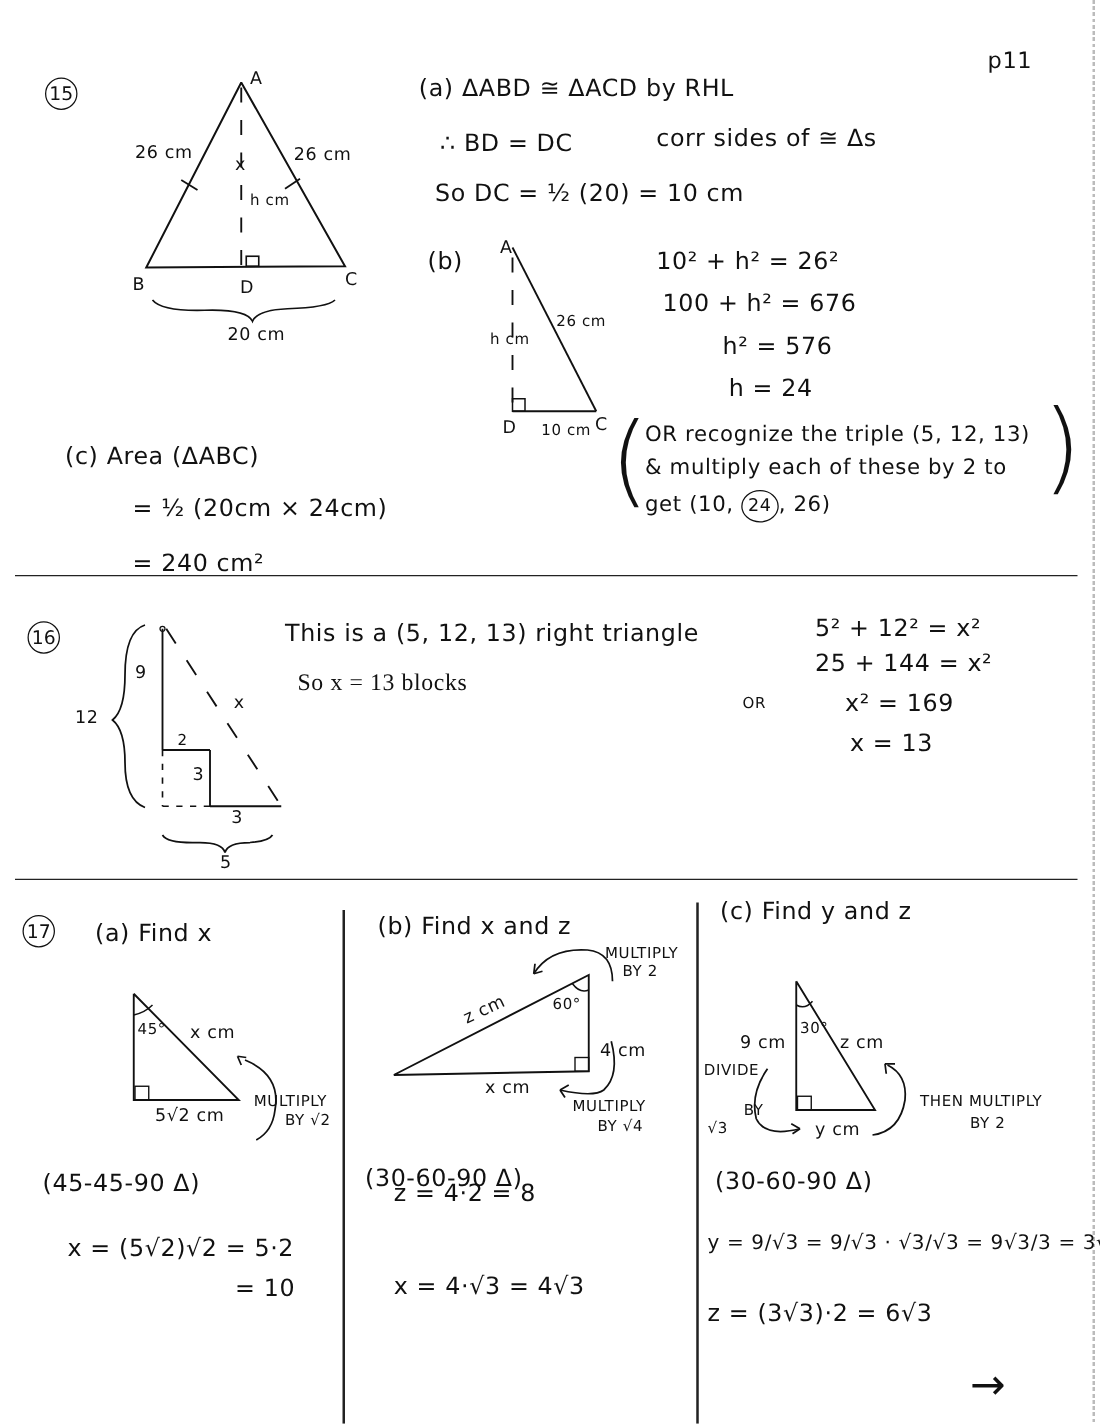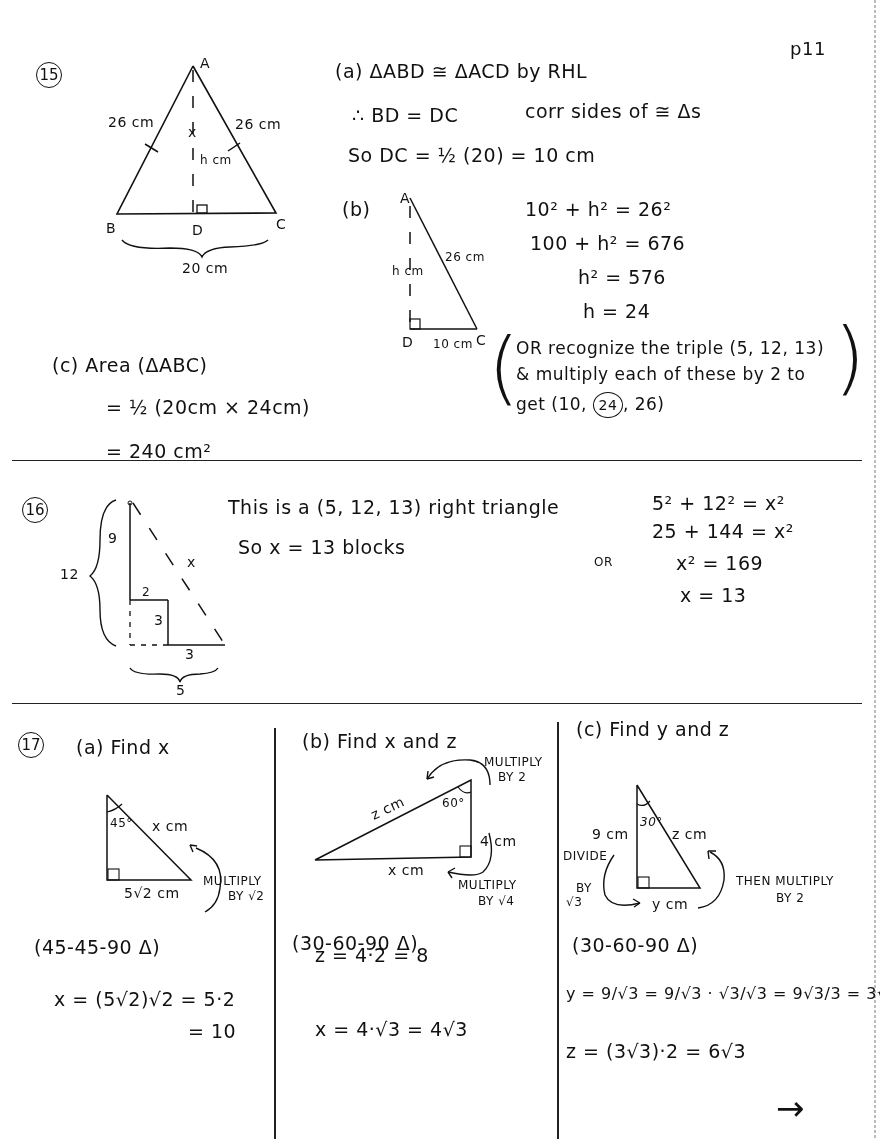--- a/index.html
+++ b/index.html
@@ -103,21 +103,21 @@
 </svg>
 <div class="abs hw sm" style="left:60px;top:566px;">12</div>
 <div class="abs hw sm" style="left:108px;top:530px;">9</div>
 <div class="abs hw xs" style="left:142px;top:585px;">2</div>
 <div class="abs hw sm" style="left:154px;top:612px;">3</div>
 <div class="abs hw sm" style="left:185px;top:646px;">3</div>
 <div class="abs hw sm" style="left:176px;top:682px;">5</div>
 <div class="abs hw sm" style="left:187px;top:554px;">x</div>
 
 <div class="abs hw" style="left:228px;top:496px;">This is a (5, 12, 13) right triangle</div>
-<div class="abs hw" style="left:238px;top:536px;">So x = 13 blocks</div>
+<div class="abs hw" style="left:238px;top:536px;font-family:Liberation Serif, serif;">So x = 13 blocks</div>
 <div class="abs hw xs" style="left:594px;top:555px;">OR</div>
 <div class="abs hw" style="left:652px;top:492px;">5² + 12² = x²</div>
 <div class="abs hw" style="left:652px;top:520px;">25 + 144 = x²</div>
 <div class="abs hw" style="left:676px;top:552px;">x² = 169</div>
 <div class="abs hw" style="left:680px;top:584px;">x = 13</div>
 
 <div class="hr" style="top:703px;height:1px;left:12px;"></div>
 
 <div class="vr" style="left:274px;top:728px;height:411px;"></div>
 <div class="vr" style="left:557px;top:722px;height:417px;"></div>
@@ -168,25 +168,25 @@
 <div class="abs hw" style="left:576px;top:718px;">(c) Find y and z</div>
 <svg width="880" height="1000" style="left:0;top:0;">
   <polyline points="637,785 637,888 700,888 637,785" fill="none" stroke="#111" stroke-width="1.5"></polyline>
   <rect x="638" y="877" width="11" height="11" fill="none" stroke="#111" stroke-width="1.1"></rect>
   <path d="M637,804 Q644,808 650,801" fill="none" stroke="#111" stroke-width="1.2"></path>
   <path d="M614,855 Q600,875 605,895 Q612,910 640,903" fill="none" stroke="#111" stroke-width="1.4"></path>
   <path d="M640,903 L633,899 M640,903 L634,907" stroke="#111" stroke-width="1.4"></path>
   <path d="M698,908 Q720,905 724,880 Q726,860 710,852" fill="none" stroke="#111" stroke-width="1.4"></path>
   <path d="M708,851 L716,851 M708,851 L709,859" stroke="#111" stroke-width="1.4"></path>
 </svg>
-<div class="abs hw xs" style="left:640px;top:815px;font-style:italic;">30°</div>
+<div class="abs hw xs" style="left:640px;top:815px;">30°</div>
 <div class="abs hw sm" style="left:592px;top:826px;">9 cm</div>
 <div class="abs hw sm" style="left:672px;top:826px;">z cm</div>
 <div class="abs hw sm" style="left:652px;top:896px;">y cm</div>
 <div class="abs hw xs" style="left:563px;top:849px;">DIVIDE</div>
-<div class="abs hw xs" style="left:576px;top:881px;">BY</div>
+<div class="abs hw xs" style="left:595px;top:881px;">BY</div>
 <div class="abs hw xs" style="left:566px;top:895px;">√3</div>
 <div class="abs hw xs" style="left:736px;top:874px;">THEN MULTIPLY</div>
 <div class="abs hw xs" style="left:776px;top:891px;">BY 2</div>
 <div class="abs hw" style="left:572px;top:934px;">(30-60-90 Δ)</div>
 <div class="abs hw" style="left:566px;top:984px;font-size:16px;">y = 9/√3 = 9/√3 · √3/√3 = 9√3/3 = 3√3</div>
 <div class="abs hw" style="left:566px;top:1040px;">z = (3√3)·2 = 6√3</div>
 <div class="abs" style="left:776px;top:1088px;font-size:34px;">→</div>
 
 </body></html>

